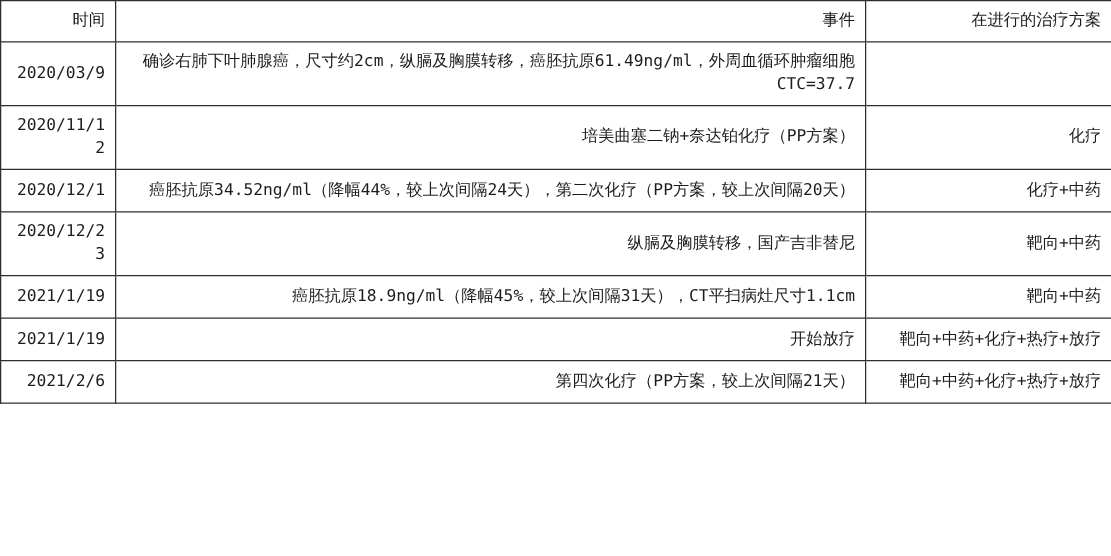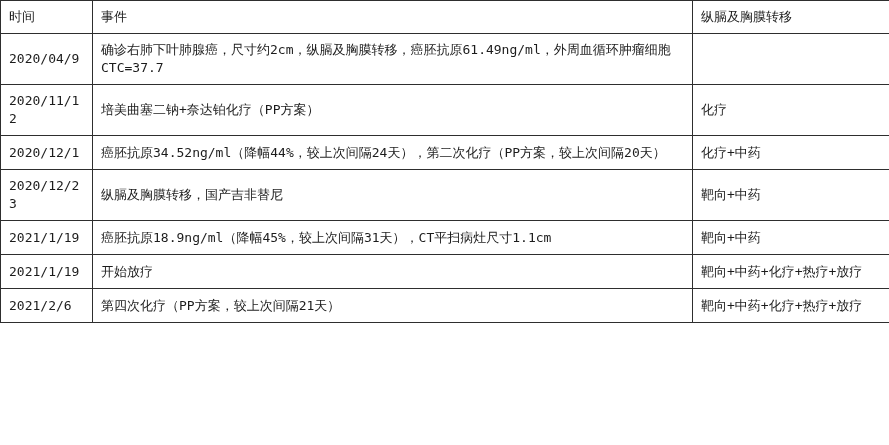--- a/index.html
+++ b/index.html
@@ -19,21 +19,21 @@
     table-layout: fixed;
   }
   col.c-date  { width: 92px; }
   col.c-event { width: 600px; }
   col.c-plan  { width: 197px; }
   table.timeline th,
   table.timeline td {
     border: 1px solid #2e2e2e;
     font-size: 13px;
     font-weight: normal;
-    text-align: left;
+    text-align: right;
     vertical-align: middle;
     padding: 7px 8px;
     line-height: 18px;
     word-break: break-word;
     overflow-wrap: break-word;
     background: #ffffff;
   }
   thead th { height: 33px; }
   tbody td { height: 34px; }
 </style>
@@ -44,26 +44,26 @@
   <table class="timeline">
     <colgroup>
       <col class="c-date">
       <col class="c-event">
       <col class="c-plan">
     </colgroup>
     <thead>
       <tr>
         <th>时间</th>
         <th>事件</th>
-        <th>纵膈及胸膜转移</th>
+        <th>在进行的治疗方案</th>
       </tr>
     </thead>
     <tbody>
         <tr>
-    <td>2020/04/9</td>
+    <td>2020/03/9</td>
     <td>确诊右肺下叶肺腺癌，尺寸约2cm，纵膈及胸膜转移，癌胚抗原61.49ng/ml，外周血循环肿瘤细胞CTC=37.7</td>
     <td></td>
   </tr>
         <tr>
     <td>2020/11/12</td>
     <td>培美曲塞二钠+奈达铂化疗（PP方案）</td>
     <td>化疗</td>
   </tr>
         <tr>
     <td>2020/12/1</td>

